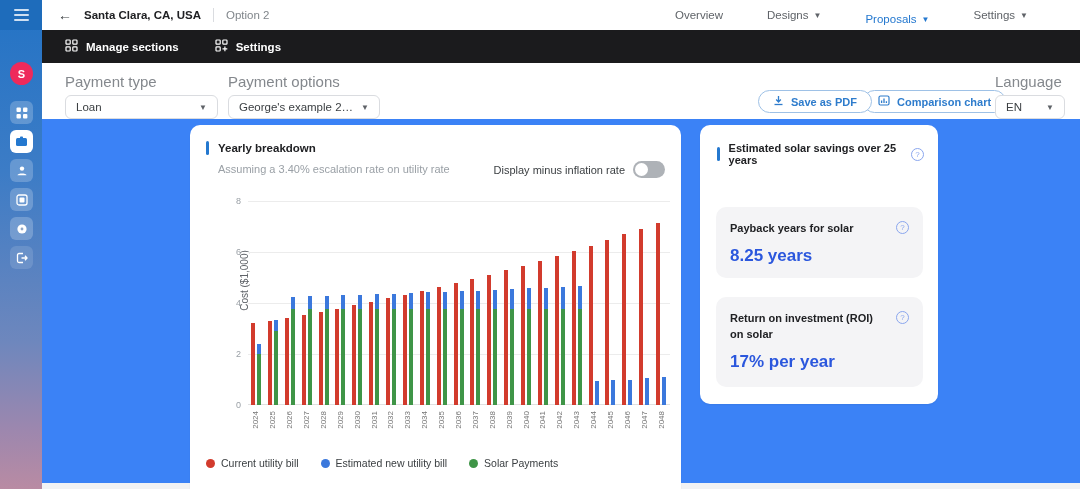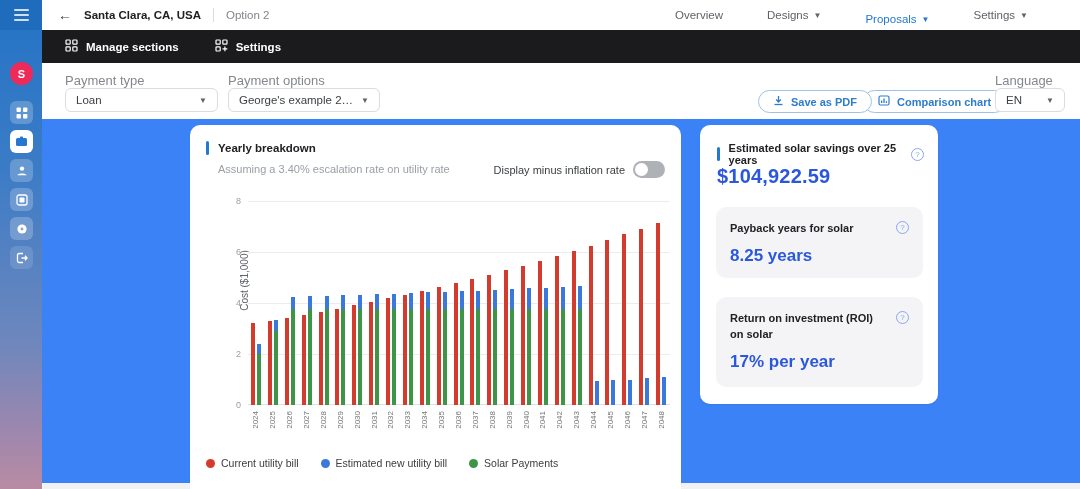--- a/index.html
+++ b/index.html
@@ -36,21 +36,21 @@
   .blackbar { position:absolute; left:42px; top:30px; width:1038px; height:33px; background:#1b1b1d;
     display:flex; align-items:center; padding:0 12px 0 23px; gap:36px;}
   .bb-item { display:flex; align-items:center; gap:8px; color:#fff; font-size:11.5px; font-weight:bold; cursor:pointer;}
   .sendquote { margin-left:auto; background:#2d82c8; color:#fff; font-size:11px; font-weight:bold;
     border:none; border-radius:13px; padding:6px 16px; cursor:pointer;}
 
   
   .filterrow { position:absolute; left:42px; top:63px; width:1038px; height:62px; background:#fff;
     border-bottom:1px solid #e4e6e8;}
   .fgroup { position:absolute; }
-  .flabel { font-size:13px; color:#84888d; }
+  .flabel { font-size:15px; color:#84888d; margin-bottom:5px;}
   .fselect { display:flex; align-items:center; justify-content:space-between; border:1px solid #dadce0;
     border-radius:6px; height:24px; padding:0 10px; font-size:11.5px; color:#3c4043; background:#fff; cursor:pointer;}
   .fselect .caret { font-size:8px; color:#5f6368; margin-left:8px;}
   .pillbtn { position:absolute; display:flex; align-items:center; gap:7px; border:1px solid #9ec1e6;
     color:#2e7ccc; background:#fff; border-radius:14px; height:23px; padding:0 14px; font-size:11px;
     font-weight:bold; cursor:pointer;}
 
   
   .content { position:absolute; left:42px; top:119px; width:1038px; height:364px; background:#3b82f6;}
   .card { position:absolute; background:#fff; border-radius:10px; box-shadow:0 1px 2px rgba(0,0,0,0.06);}
@@ -437,21 +437,20 @@
   </div>
 
   <div class="card stats-card">
     <div class="cardhead" style="left:17px; top:17px; right:14px;align-items:center;">
       <div class="accent"></div>
       <div class="cardtitle" style="font-size:11px">
         <span>Estimated solar savings over 25 years</span>
       </div>
       <span class="qicon headq">?</span>
     </div>
-    <div class="bigvalue">$104,922.59</div>
 
     <div class="subcard" style="top:82px; height:71px;">
       <div class="sc-head">
         <span class="sc-label">Payback years for solar</span>
         <span class="qicon">?</span>
       </div>
       <div class="sc-value">8.25 years</div>
     </div>
 
     <div class="subcard" style="top:172px; height:90px;">

